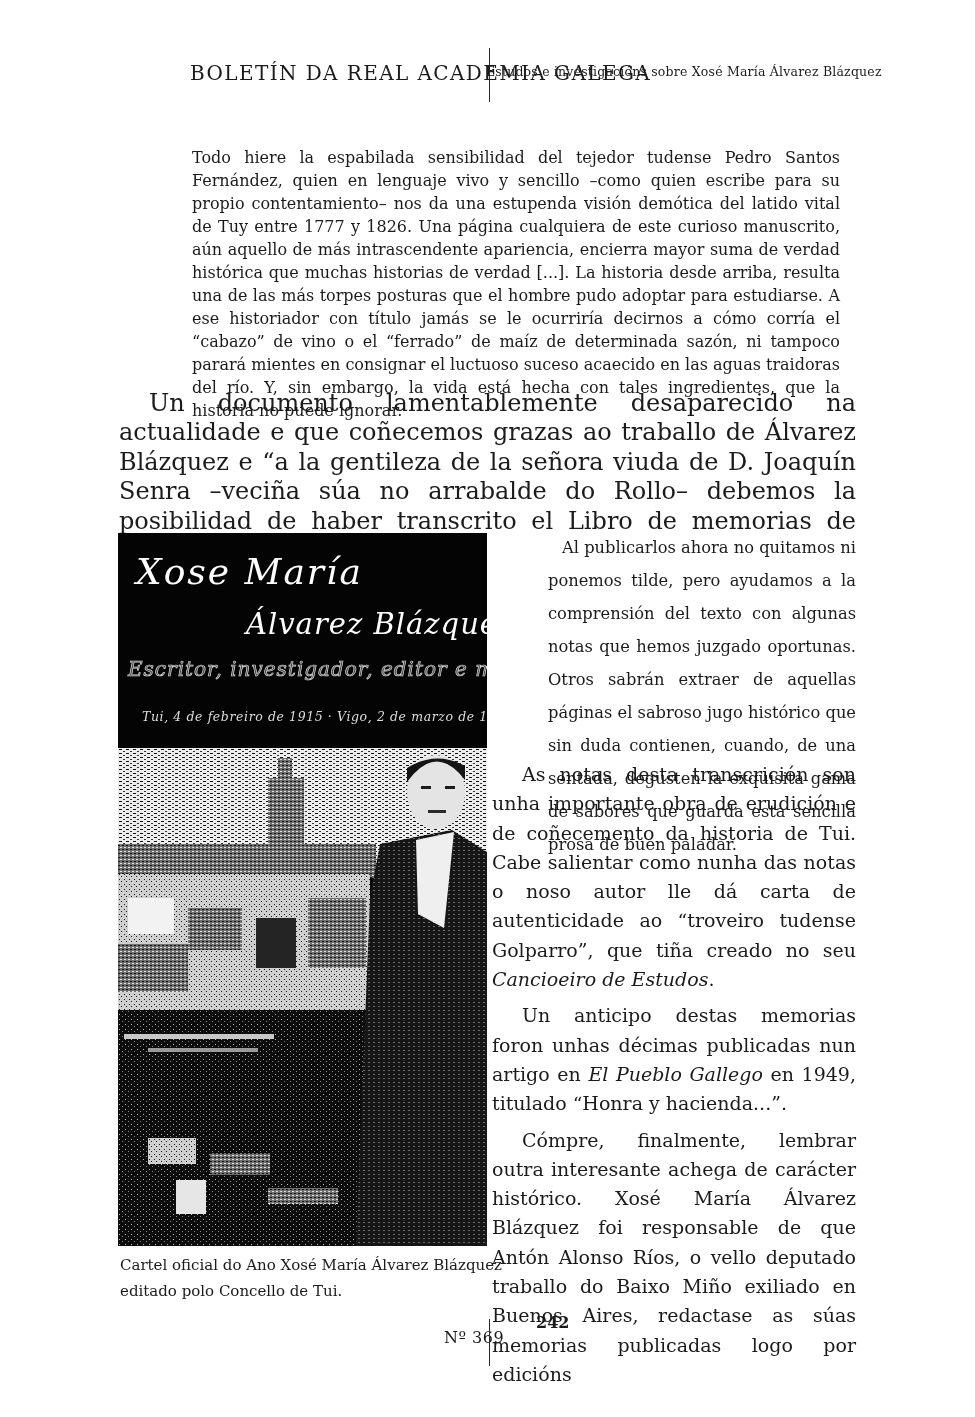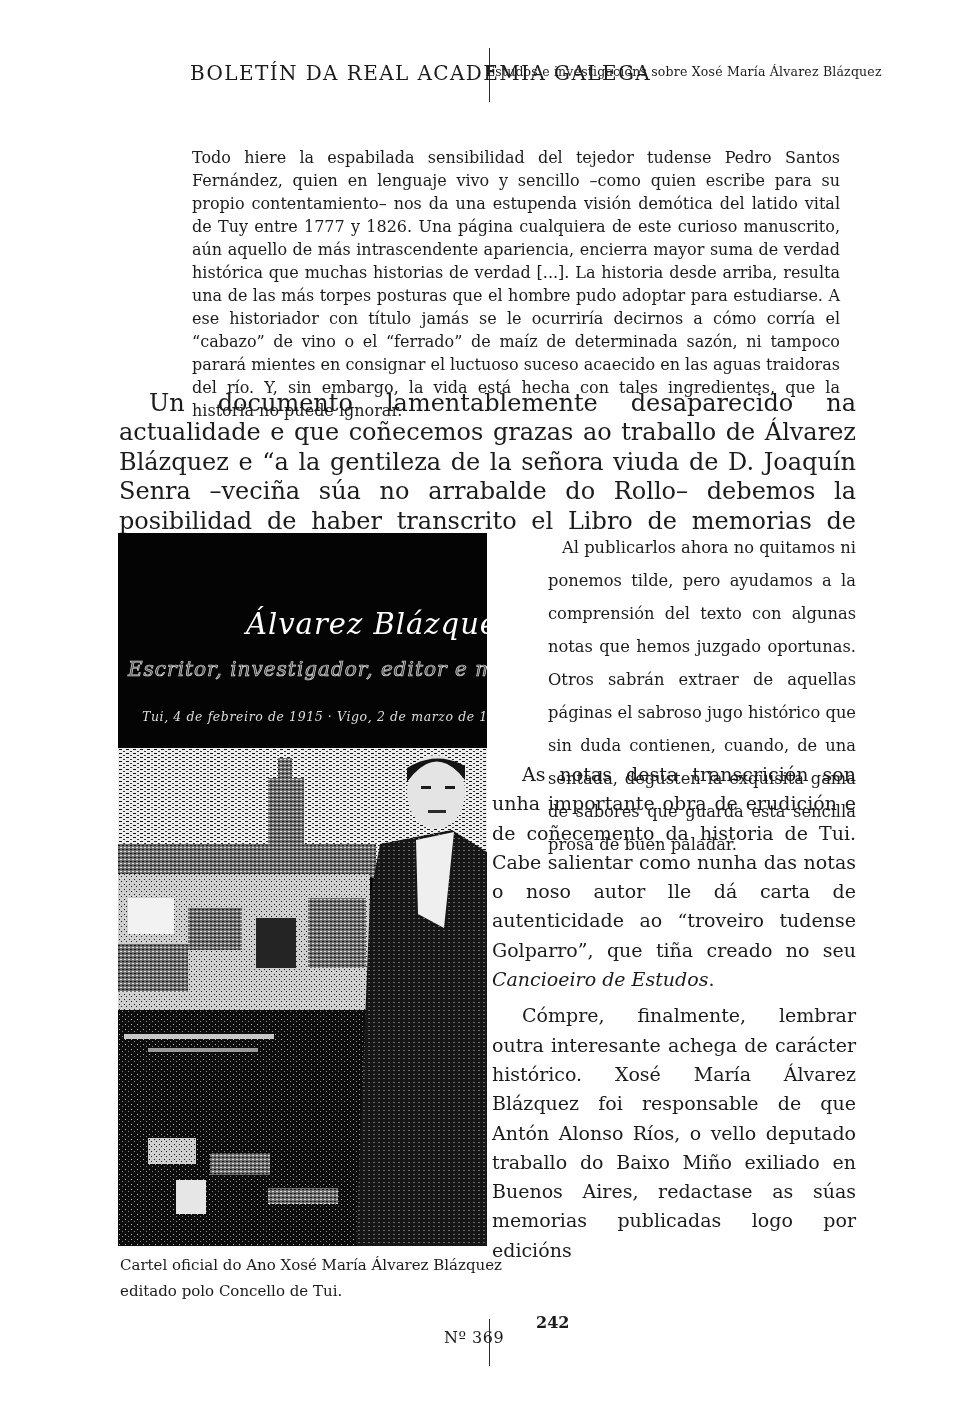--- a/index.html
+++ b/index.html
@@ -51,20 +51,21 @@
 <body>
 
 <div class="header-left">BOLETÍN DA REAL ACADEMIA GALEGA</div>
 <div class="header-rule"></div>
 <div class="header-right">Estudos e investigacións sobre Xosé María Álvarez Blázquez</div>
 
 <div class="quote-block">Todo hiere la espabilada sensibilidad del tejedor tudense Pedro Santos Fernández, quien en lenguaje vivo y sencillo –como quien escribe para su propio contentamiento– nos da una estupenda visión demótica del latido vital de Tuy entre 1777 y 1826. Una página cualquiera de este curioso manuscrito, aún aquello de más intrascendente apariencia, encierra mayor suma de verdad histórica que muchas historias de verdad [...]. La historia desde arriba, resulta una de las más torpes posturas que el hombre pudo adoptar para estudiarse. A ese historiador con título jamás se le ocurriría decirnos a cómo corría el “cabazo” de vino o el “ferrado” de maíz de determinada sazón, ni tampoco parará mientes en consignar el luctuoso suceso acaecido en las aguas traidoras del río. Y, sin embargo, la vida está hecha con tales ingredientes, que la historia no puede ignorar.</div>
 <div class="intro-paragraph">Un documento lamentablemente desaparecido na actualidade e que coñecemos grazas ao traballo de Álvarez Blázquez e “a la gentileza de la señora viuda de D. Joaquín Senra –veciña súa no arrabalde do Rollo– debemos la posibilidad de haber transcrito el Libro de memorias de Pedro Santos Fernández”.</div>
 
 <div class="poster">
+  <div class="poster-title1">Xose María</div>
   <div class="poster-title2">Álvarez Blázquez</div>
   <div class="poster-subtitle">Escritor, investigador, editor e mestre</div>
   <div class="poster-dates">Tui, 4 de febreiro de 1915 · Vigo, 2 de marzo de 1985</div>
 
   <svg class="poster-photo" viewBox="0 0 369 498">
     <defs>
       <pattern id="skyPat" width="7" height="4" patternUnits="userSpaceOnUse">
         <rect width="7" height="4" fill="#ededed"></rect>
         <rect x="1" y="1" width="3" height="1" fill="#111"></rect>
         <rect x="5" y="3" width="2" height="1" fill="#333"></rect>
@@ -125,18 +126,19 @@
     <rect x="327" y="38" width="10" height="3" fill="#1c1c1c"></rect>
     <rect x="310" y="62" width="18" height="3" fill="#2a2a2a"></rect>
   </svg>
 </div>
 
 <div class="poster-caption">Cartel oficial do Ano Xosé María Álvarez Blázquez editado polo Concello de Tui.</div>
 
 <div class="rc-quote">Al publicarlos ahora no quitamos ni ponemos tilde, pero ayudamos a la comprensión del texto con algunas notas que hemos juzgado oportunas. Otros sabrán extraer de aquellas páginas el sabroso jugo histórico que sin duda contienen, cuando, de una sentada, degusten la exquisita gama de sabores que guarda esta sencilla prosa de buen paladar.</div>
 <div class="rc-paras">
     <p class="rc-para"><span>As notas desta transcrición son unha importante obra de erudición e de coñecemento da historia de Tui. Cabe salientar como nunha das notas o noso autor lle dá carta de autenticidade ao “troveiro tudense Golparro”, que tiña creado no seu </span><span class="it">Cancioeiro de Estudos</span><span>.</span></p>
+    <p class="rc-para"><span>Un anticipo destas memorias foron unhas décimas publicadas nun artigo en </span><span class="it">El Pueblo Gallego</span><span> en 1949, titulado “Honra y hacienda...”.</span></p>
     <p class="rc-para"><span>Cómpre, finalmente, lembrar outra interesante achega de carácter histórico. Xosé María Álvarez Blázquez foi responsable de que Antón Alonso Ríos, o vello deputado traballo do Baixo Miño exiliado en Buenos Aires, redactase as súas memorias publicadas logo por edicións</span></p>
   </div>
 
 <div class="footer-issue">Nº 369</div>
 <div class="footer-rule"></div>
 <div class="footer-page">242</div>
 
 </body></html>

